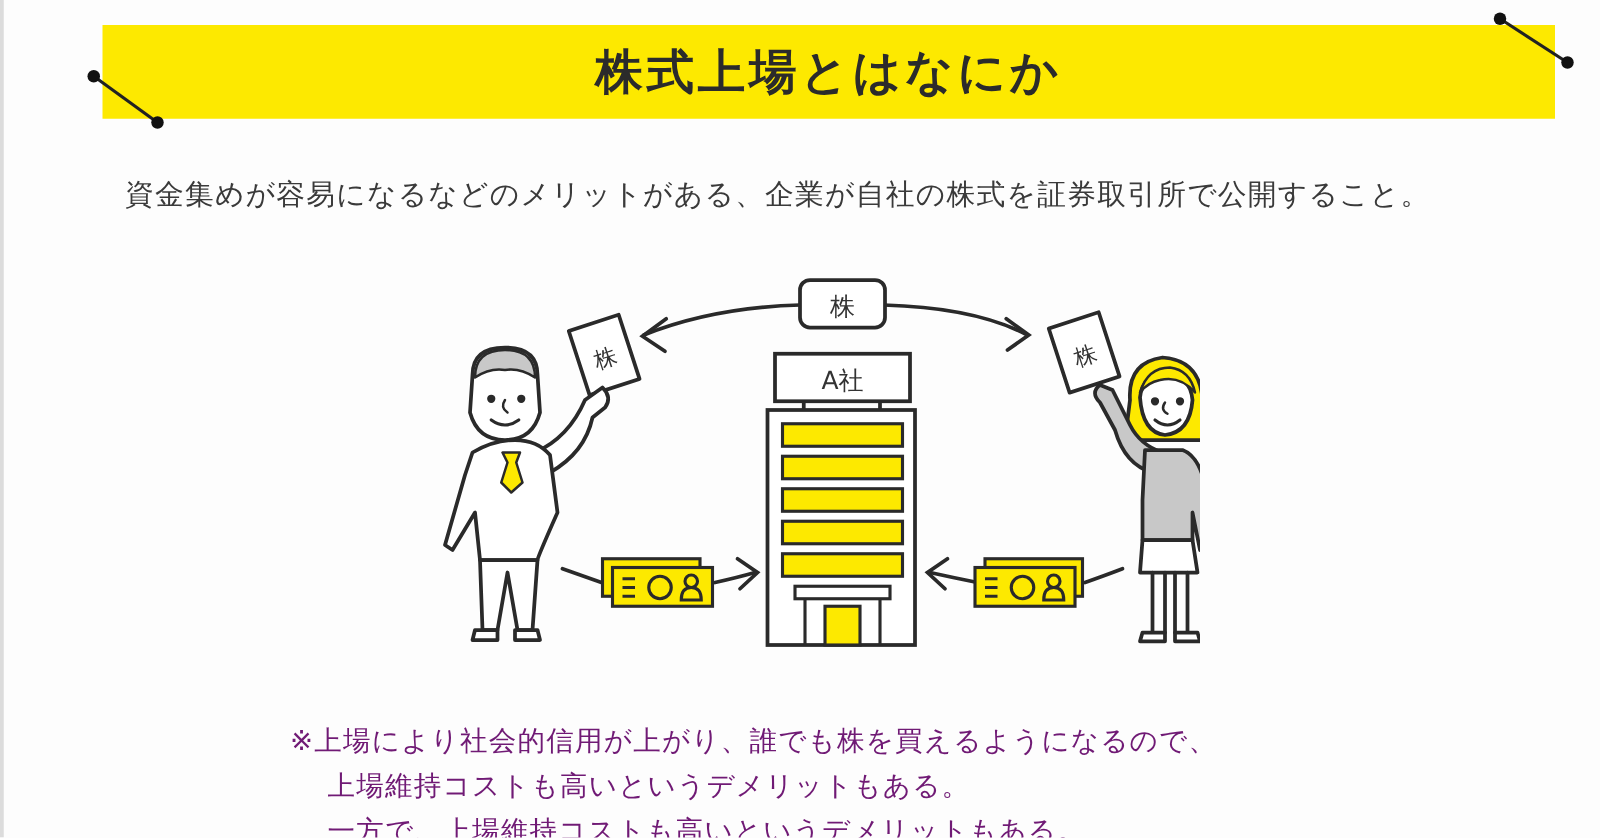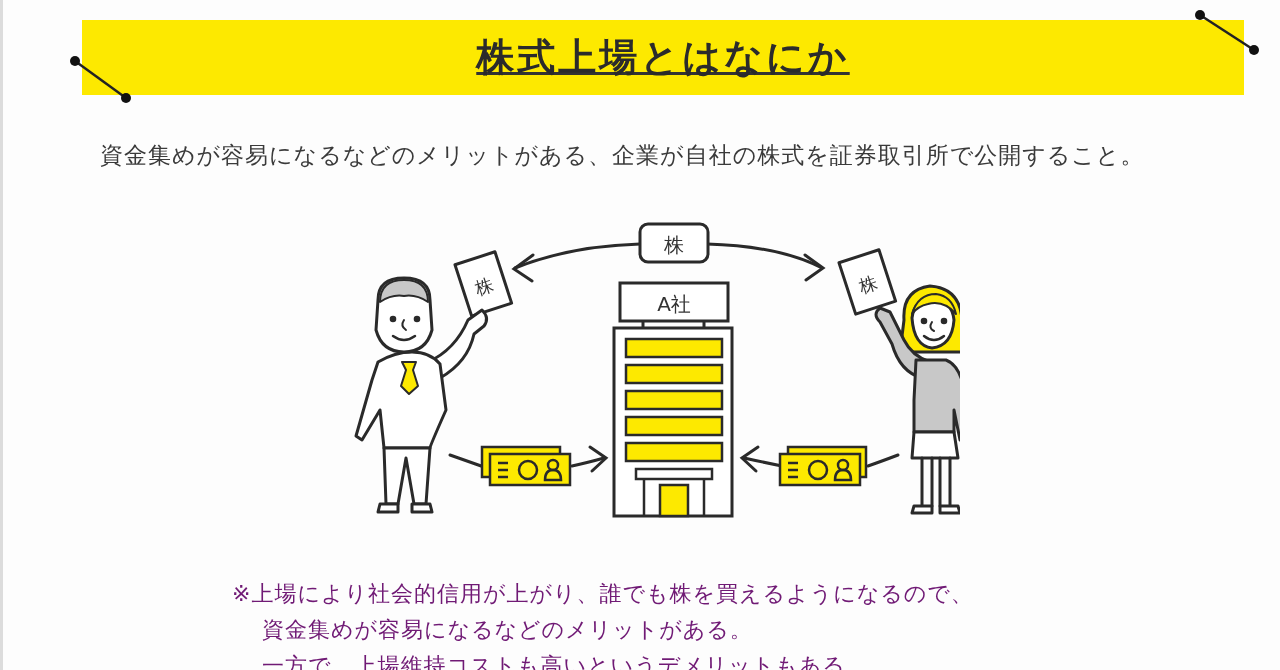--- a/index.html
+++ b/index.html
@@ -7,21 +7,21 @@
     width: 1280px; height: 670px; overflow: hidden;
     background: #fdfdfd;
     font-family: "DejaVu Sans", "Liberation Sans", sans-serif;
     color: #333;
     position: relative;
   }
   .left-edge { position: absolute; left: 0; top: 0; width: 3px; height: 670px; background: #dcdcdc; }
   .banner {
     position: absolute; left: 82px; top: 20px; width: 1162px; height: 75px;
     background: #fde900;
-    display: flex; align-items: center; justify-content: center; text-decoration: underline;
+    display: flex; align-items: center; justify-content: center;
   }
   .banner-title {
     font-size: 38px; font-weight: bold; color: #2b2b2b; letter-spacing: 3px;
   }
   .tape { position: absolute; }
   .lead {
     position: absolute; left: 100px; top: 140px; width: 1140px;
     font-size: 23px; color: #3a3a3a; letter-spacing: 1px; white-space: nowrap;
   }
   .illust { position: absolute; left: 340px; top: 210px; width: 620px; height: 320px; }
@@ -167,15 +167,15 @@
     <path d="M 912 314 Q 918 294 936 294 Q 952 296 956 314 Q 944 300 928 304 Q 918 306 912 314 Z" fill="#fde900" stroke-width="2"></path>
     <circle cx="924" cy="321" r="1.8" fill="#2a2a2a"></circle>
     <circle cx="944" cy="321" r="1.8" fill="#2a2a2a"></circle>
     <path d="M 932 322 Q 928 328 934 331" fill="none" stroke-width="2"></path>
     <path d="M 924 336 Q 934 344 944 336" fill="none" stroke-width="2.5"></path>
   </g>
 </svg>
 
 <div class="notes">
   <div><span>※</span><span>上場により社会的信用が上がり、誰でも株を買えるようになるので、</span></div>
-  <div class="indent">資金集めが容易になるなどのメリットがある。</div>
+  <div class="indent">上場維持コストも高いというデメリットもある。</div>
   <div class="indent">一方で、上場維持コストも高いというデメリットもある。</div>
 </div>
 
 </body></html>

